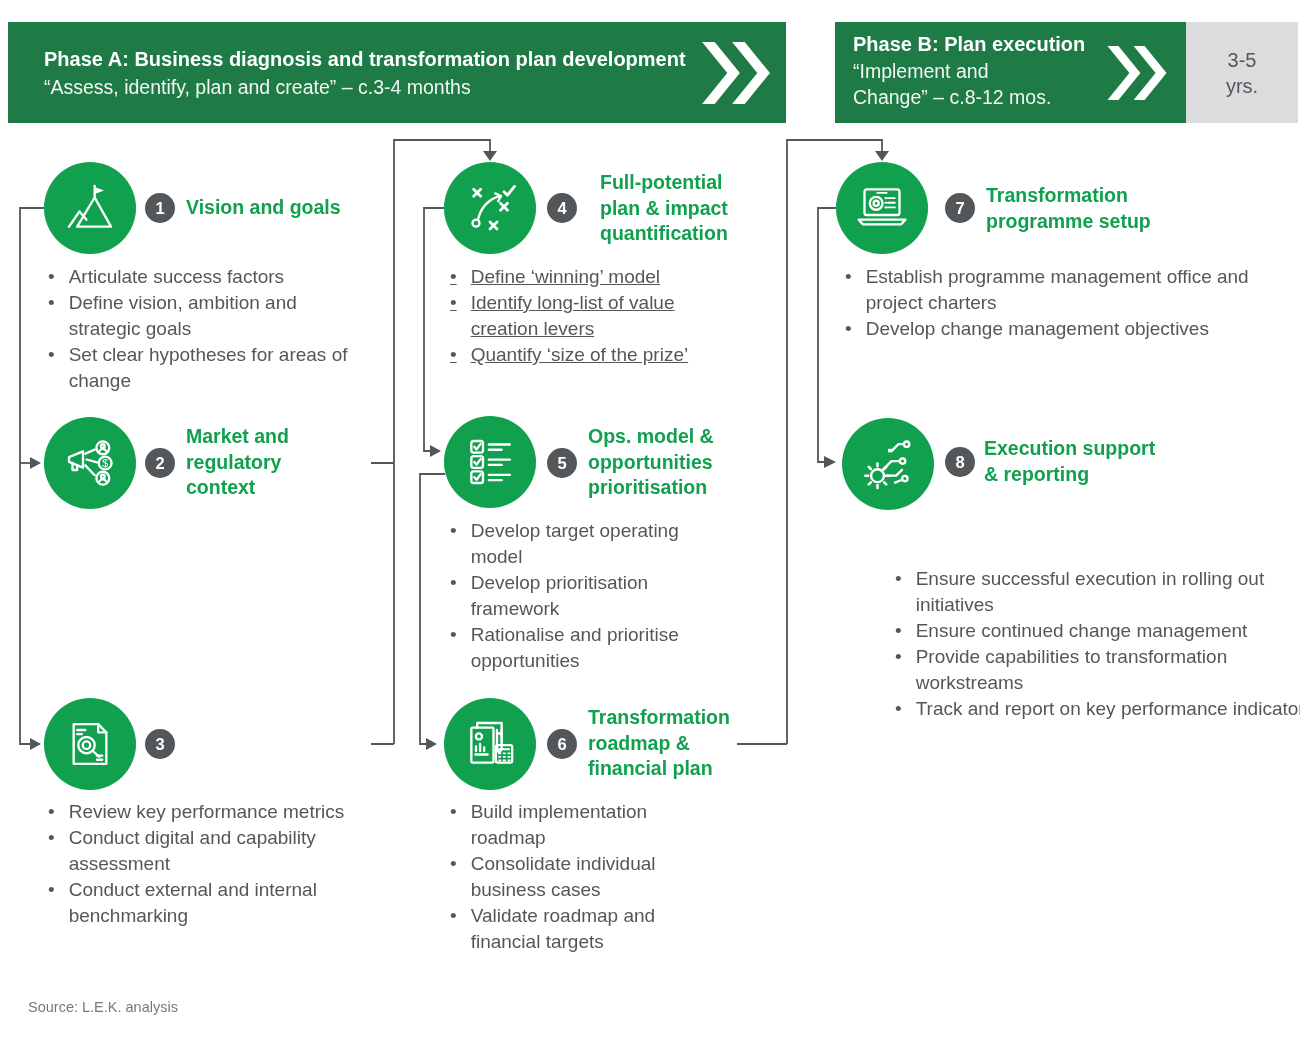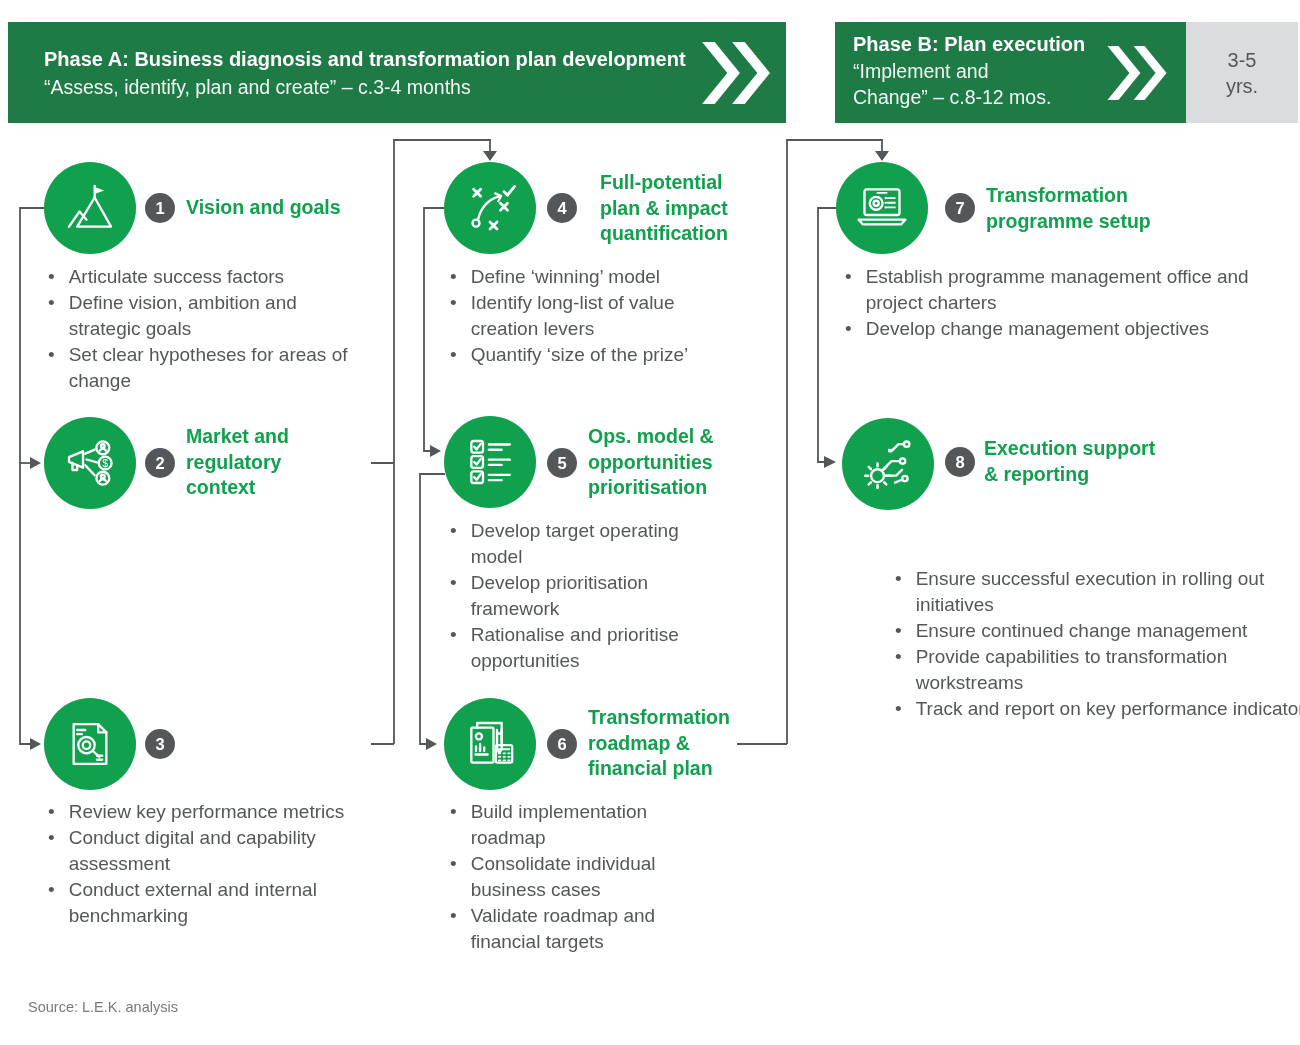--- a/index.html
+++ b/index.html
@@ -161,21 +161,21 @@
       <path d="M10 8 L16 14 M16 8 L10 14" stroke-width="2.4"></path>
       <path d="M33 20 L39 26 M39 20 L33 26" stroke-width="2.4"></path>
       <path d="M24 36 L30 42 M30 36 L24 42" stroke-width="2.4"></path>
       <path d="M36 10 L39 13 L45 5.5" stroke-width="2.4"></path>
     </svg>
   </div>
   <div class="badge" style="left:547px;top:193px;">4</div>
   <div class="step-title" style="left:600px;top:170px;">Full-potential
 plan &amp; impact
 quantification</div>
-  <div class="bullets" style="left:450px;top:264px;width:255px;">
+  <div class="bullets" style="left:450px;top:264px;width:255px;text-decoration:underline;">
     <div class="bullet">
         <span>Define ‘winning’ model</span>
       </div>
     <div class="bullet">
         <span>Identify long-list of value creation levers</span>
       </div>
     <div class="bullet">
         <span>Quantify ‘size of the prize’</span>
       </div>
   </div>

